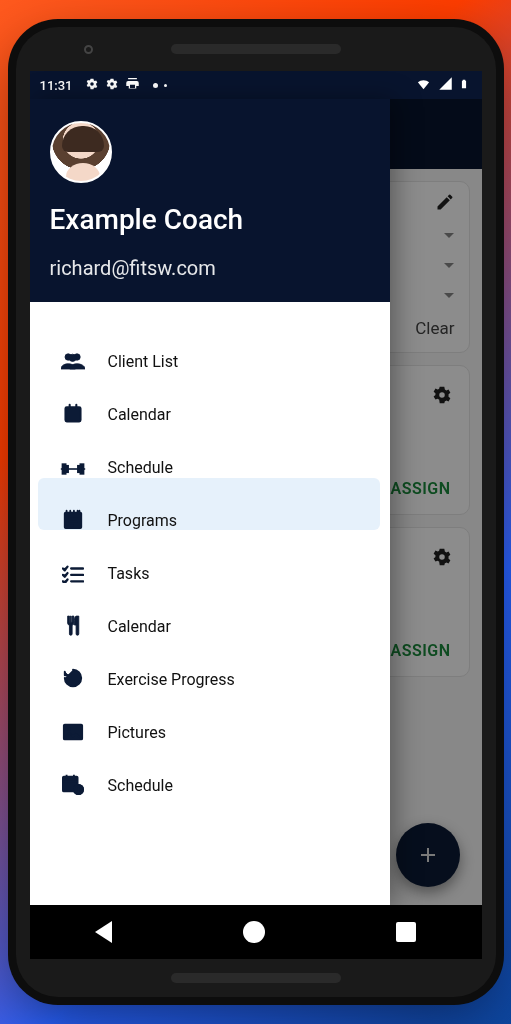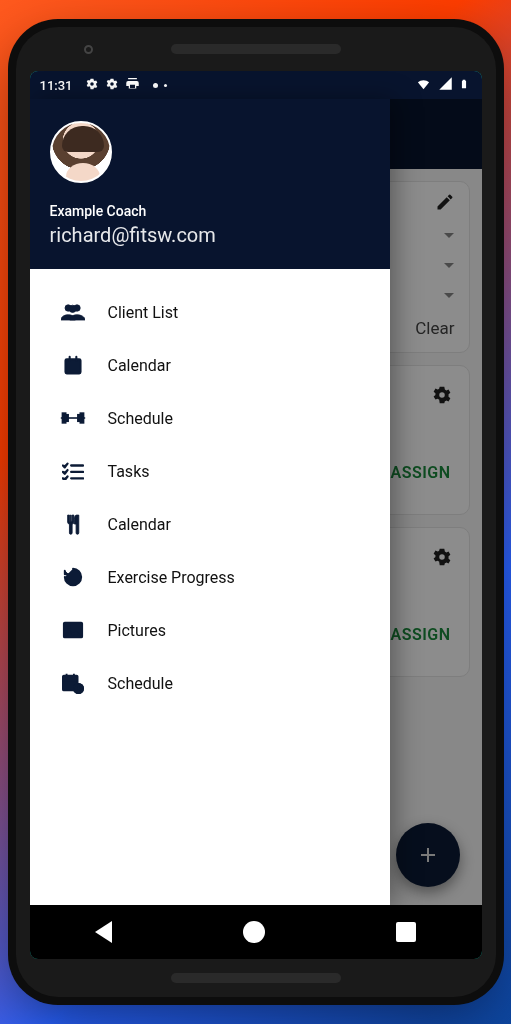--- a/index.html
+++ b/index.html
@@ -12,53 +12,53 @@
   .phone{
     width:480px;height:970px;background:#1a1a1a;border-radius:42px;position:relative;
     box-shadow:0 0 0 8px #0d0d0d,0 20px 60px rgba(0,0,0,.5);
     display:flex;flex-direction:column;
   }
   .speaker-top,.speaker-bot{height:10px;width:170px;background:#2a2a2a;border-radius:6px;margin:0 auto}
   .phone-top{height:44px;display:flex;align-items:center;justify-content:center;position:relative}
   .phone-top .cam{position:absolute;left:68px;top:18px;width:9px;height:9px;border:2.5px solid #444;border-radius:50%}
   .phone-bot{height:38px;display:flex;align-items:center;justify-content:center}
   
-  .screen{flex:1;margin:0 14px;border-radius:8px;overflow:hidden;background:#14b8a6;position:relative}
+  .screen{flex:1;margin:0 14px;border-radius:0;overflow:hidden;background:#14b8a6;position:relative}
   
   .status{height:28px;background:#08142e;color:#fff;display:flex;align-items:center;padding:0 10px;font-size:13px}
   .status .clock{font-weight:500;margin-right:10px}
   .status .sicon{margin:0 3px}
   .status .spacer{flex:1}
   .status svg{fill:#fff}
   .dot{width:5px;height:5px;background:#fff;border-radius:50%;margin-left:10px}
   .tinydot{width:3px;height:3px;background:#fff;border-radius:50%;margin-left:6px}
   
   .bg{position:absolute;inset:28px 0 54px 0;background:#f7f7f7}
   .appbar{height:70px;background:#08142e}
   .card{margin:12px 12px;background:#fff;border:1px solid #e5e5e5;border-radius:10px;padding:14px;position:relative}
   .card .pen{position:absolute;top:10px;right:14px}
   .card .drops{display:flex;flex-direction:column;gap:22px;margin-top:36px}
   .drop{display:flex;justify-content:flex-end;color:#777}
   .card .clear{text-align:right;font-size:17px;color:#444;margin-top:18px}
   .card2{height:150px}
   .gear{position:absolute;top:18px;right:16px}
-  .assign{position:absolute;bottom:32px;right:18px;color:#1b8a3c;font-weight:600;letter-spacing:.5px}
+  .assign{position:absolute;bottom:16px;right:18px;color:#1b8a3c;font-weight:600;letter-spacing:.5px}
   .fab{position:absolute;right:22px;bottom:18px;width:64px;height:64px;border-radius:50%;background:#0c1b36;display:flex;align-items:center;justify-content:center;box-shadow:0 6px 14px rgba(0,0,0,.4)}
   .fab svg{stroke:#ddd}
   .scrim{position:absolute;inset:28px 0 54px 0;background:rgba(0,0,0,.45)}
   
   .drawer{position:absolute;top:28px;bottom:54px;left:0;width:360px;background:#fff;box-shadow:6px 0 24px rgba(0,0,0,.35);display:flex;flex-direction:column}
   .dhead{background:#08142e;color:#fff;padding:22px 20px 22px 20px}
   .avatar{width:62px;height:62px;border-radius:50%;background:radial-gradient(circle at 50% 30%,#f4d8c8 0%,#f4d8c8 36%,#5a4030 37%,#5a4030 58%,#fff 59%,#fff 100%);border:2px solid #fff;margin-bottom:20px;position:relative;overflow:hidden}
   .avatar::after{content:"";position:absolute;left:14px;top:40px;width:34px;height:28px;background:#f4d8c8;border-radius:50% 50% 40% 40%}
   .avatar::before{content:"";position:absolute;left:10px;top:3px;width:42px;height:26px;background:#3d2a20;border-radius:20px 20px 6px 6px}
-  .dhead h2{font-size:14px;font-weight:500;margin-bottom:4px}
+  .dhead h2{font-size:28px;font-weight:500;margin-bottom:20px}
   .dhead p{font-size:20px;opacity:.9}
   .dlist{flex:1;overflow:auto;padding:16px 6px 12px 4px}
-  .item{display:flex;align-items:center;height:52px;padding:0 14px;border-radius:6px;margin:1px 4px;cursor:pointer}
+  .item{display:flex;align-items:flex-end;height:52px;padding:0 14px;border-radius:6px;margin:1px 4px;cursor:pointer}
   .item.sel{background:#e6f1fb}
   .item .ic{width:42px;display:flex;justify-content:center;color:#0c1b36}
   .item .ic svg{fill:#0c1b36;stroke:#0c1b36}
   .item .lbl{font-size:16px;color:#111;margin-left:14px}
   
   .nav{position:absolute;left:0;right:0;bottom:0;height:54px;background:#000;display:flex;align-items:center;justify-content:space-around}
   .nav .tri{width:0;height:0;border-top:11px solid transparent;border-bottom:11px solid transparent;border-right:17px solid #fff}
   .nav .circ{width:22px;height:22px;border-radius:50%;background:#fff}
   .nav .sq{width:20px;height:20px;background:#fff;border-radius:2px}
 </style>
@@ -201,20 +201,30 @@
                 <rect x="3" y="2" width="4" height="12"></rect>
                 <rect x="25" y="2" width="4" height="12"></rect>
                 <rect x="7" y="4" width="3" height="8"></rect>
                 <rect x="22" y="4" width="3" height="8"></rect>
                 <path d="M10 8h12"></path>
                 <path d="M1 8h2M29 8h2"></path>
               </svg>
             </span>
             <span class="lbl">Schedule</span>
           </div>
+          <div class="item sel">
+            <span class="ic">
+              <svg width="22" height="22" viewBox="0 0 24 24" fill="none" stroke-width="2">
+                <path d="M5 3v2M9 3v2M13 3v2M17 3v2M19 3v2" stroke-linecap="round"></path>
+                <rect x="3" y="5" width="18" height="17" rx="1"></rect>
+                <path d="M7 11h10M7 15h10M7 19h6"></path>
+              </svg>
+            </span>
+            <span class="lbl">Programs</span>
+          </div>
           <div class="item">
             <span class="ic">
               <svg width="22" height="18" viewBox="0 0 24 18" fill="none" stroke-width="2.5">
                 <path d="M1 3l2 2 3-4M1 10l2 2 3-4M1 17l2 2 3-4" stroke-linecap="round" stroke-linejoin="round"></path>
                 <path d="M10 3h13M10 10h13M10 17h13" stroke-linecap="round"></path>
               </svg>
             </span>
             <span class="lbl">Tasks</span>
           </div>
           <div class="item">

